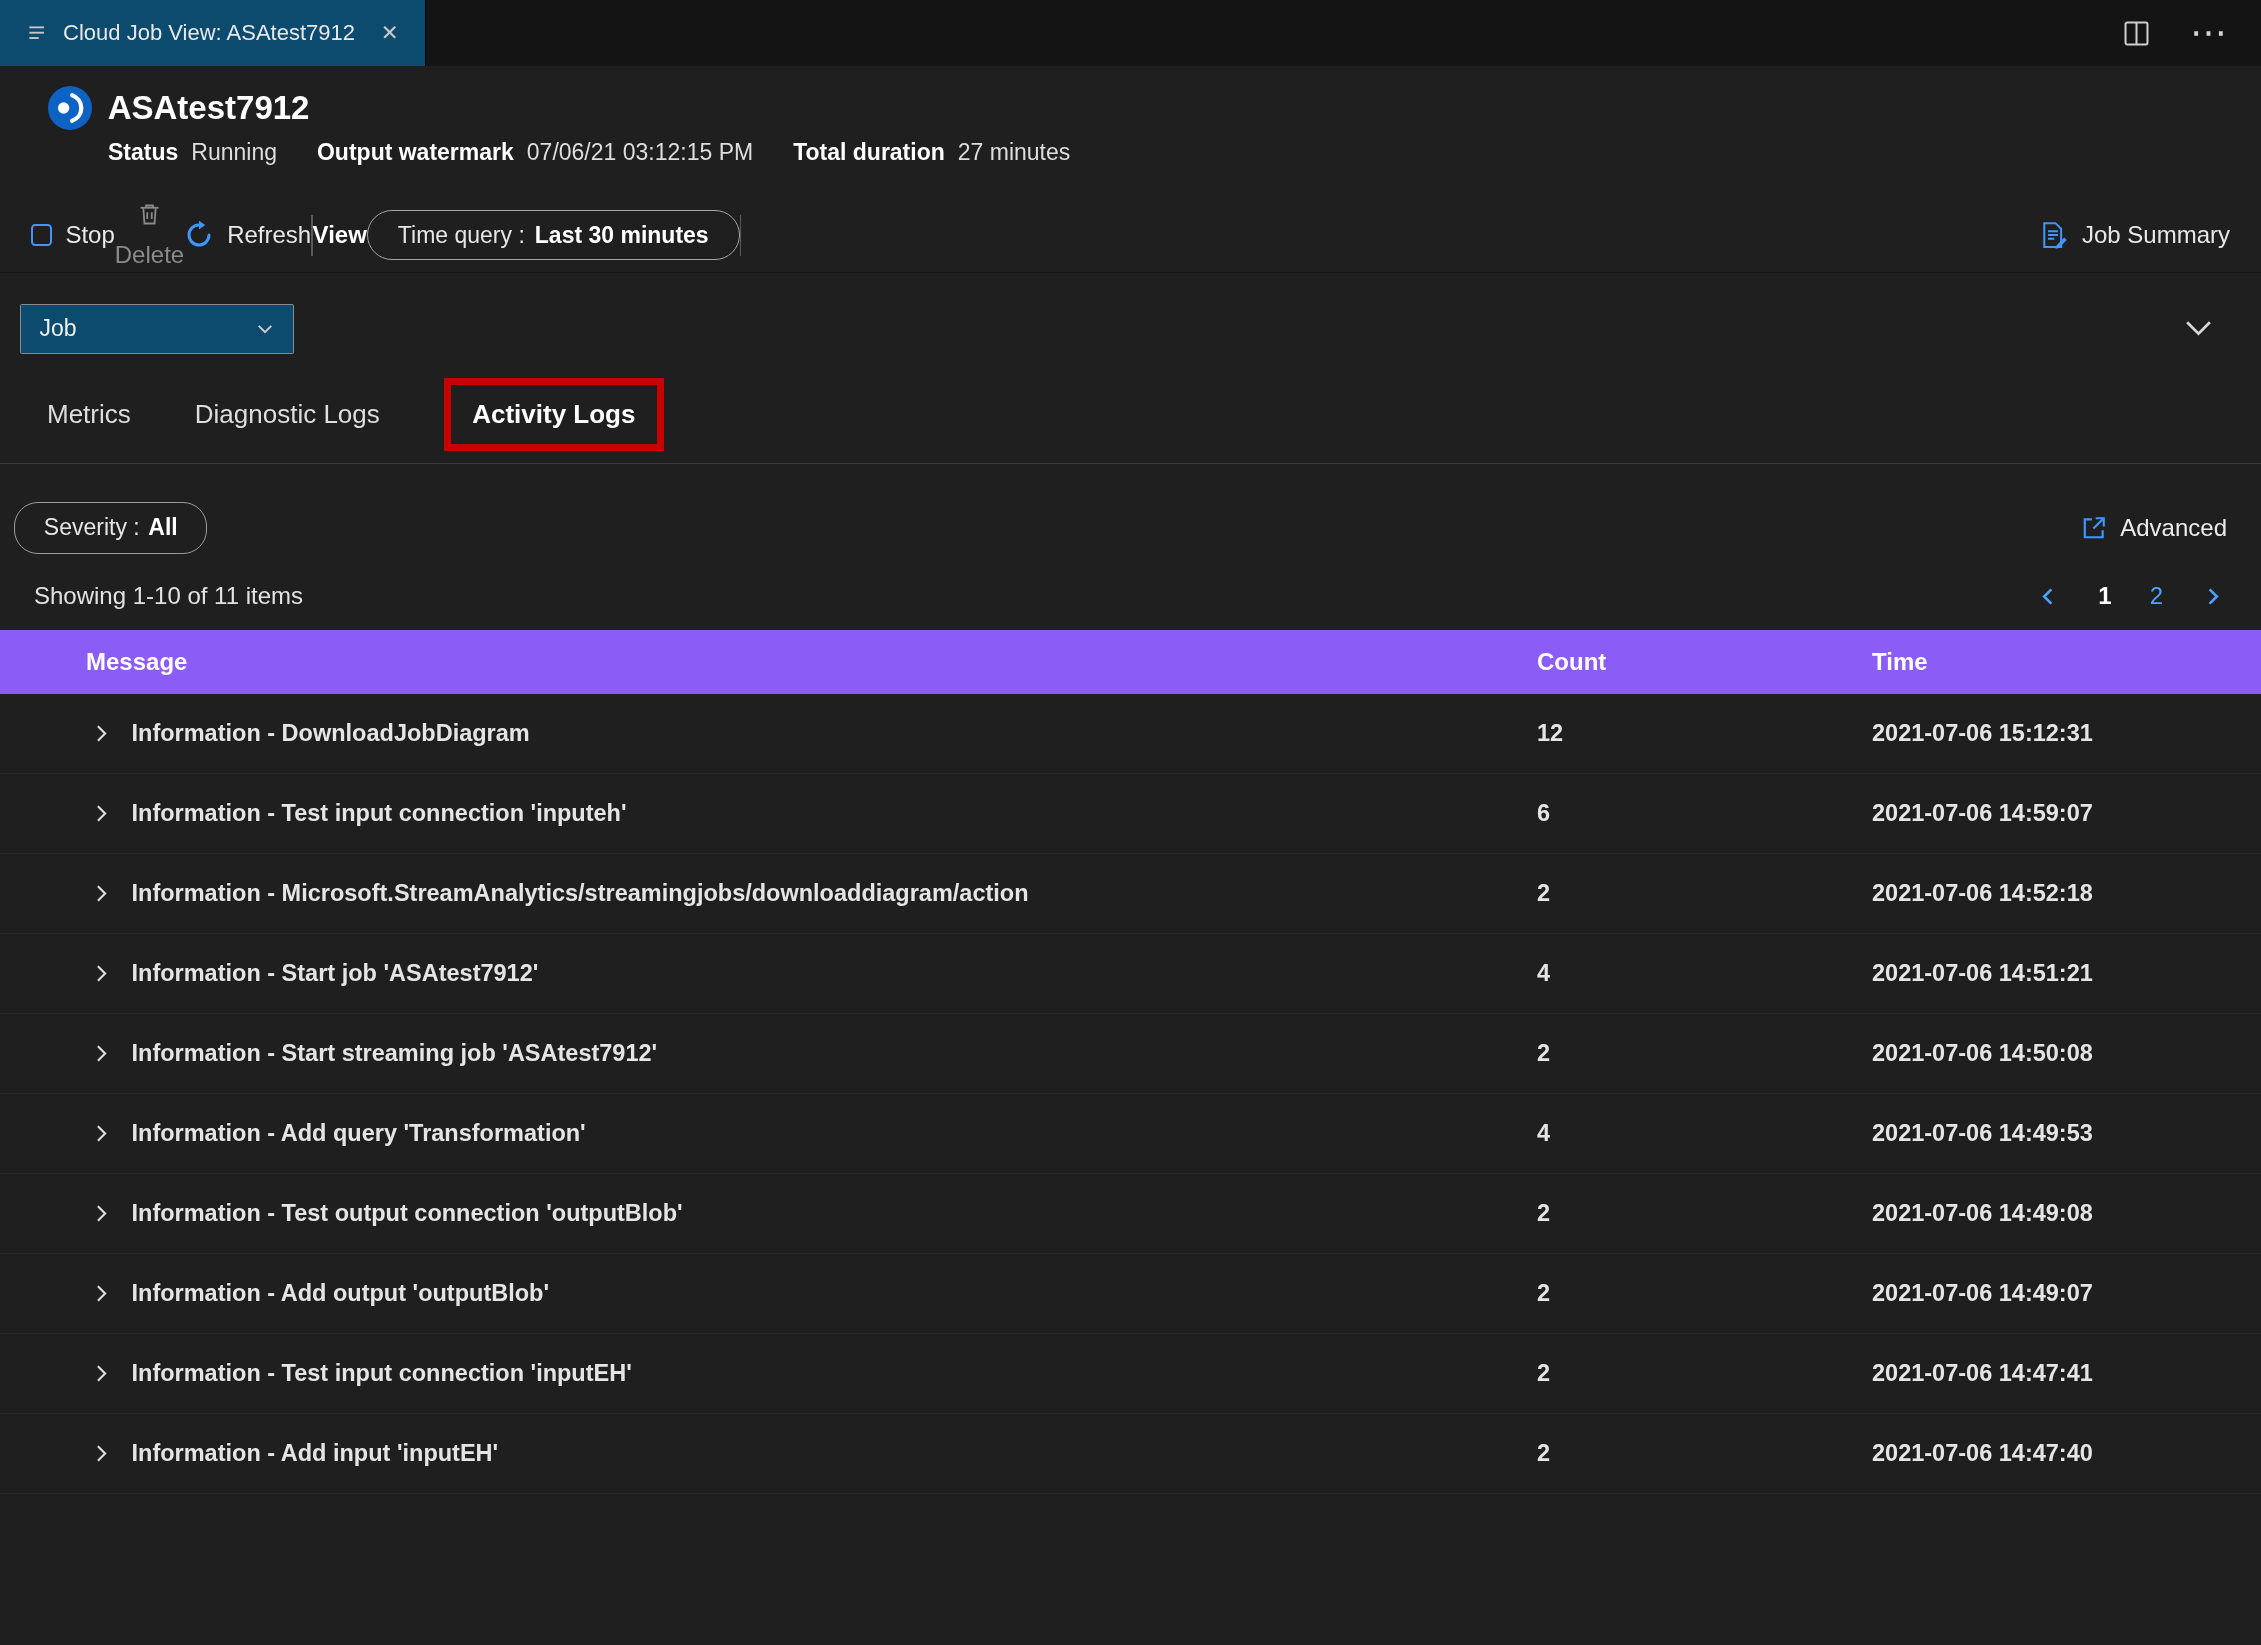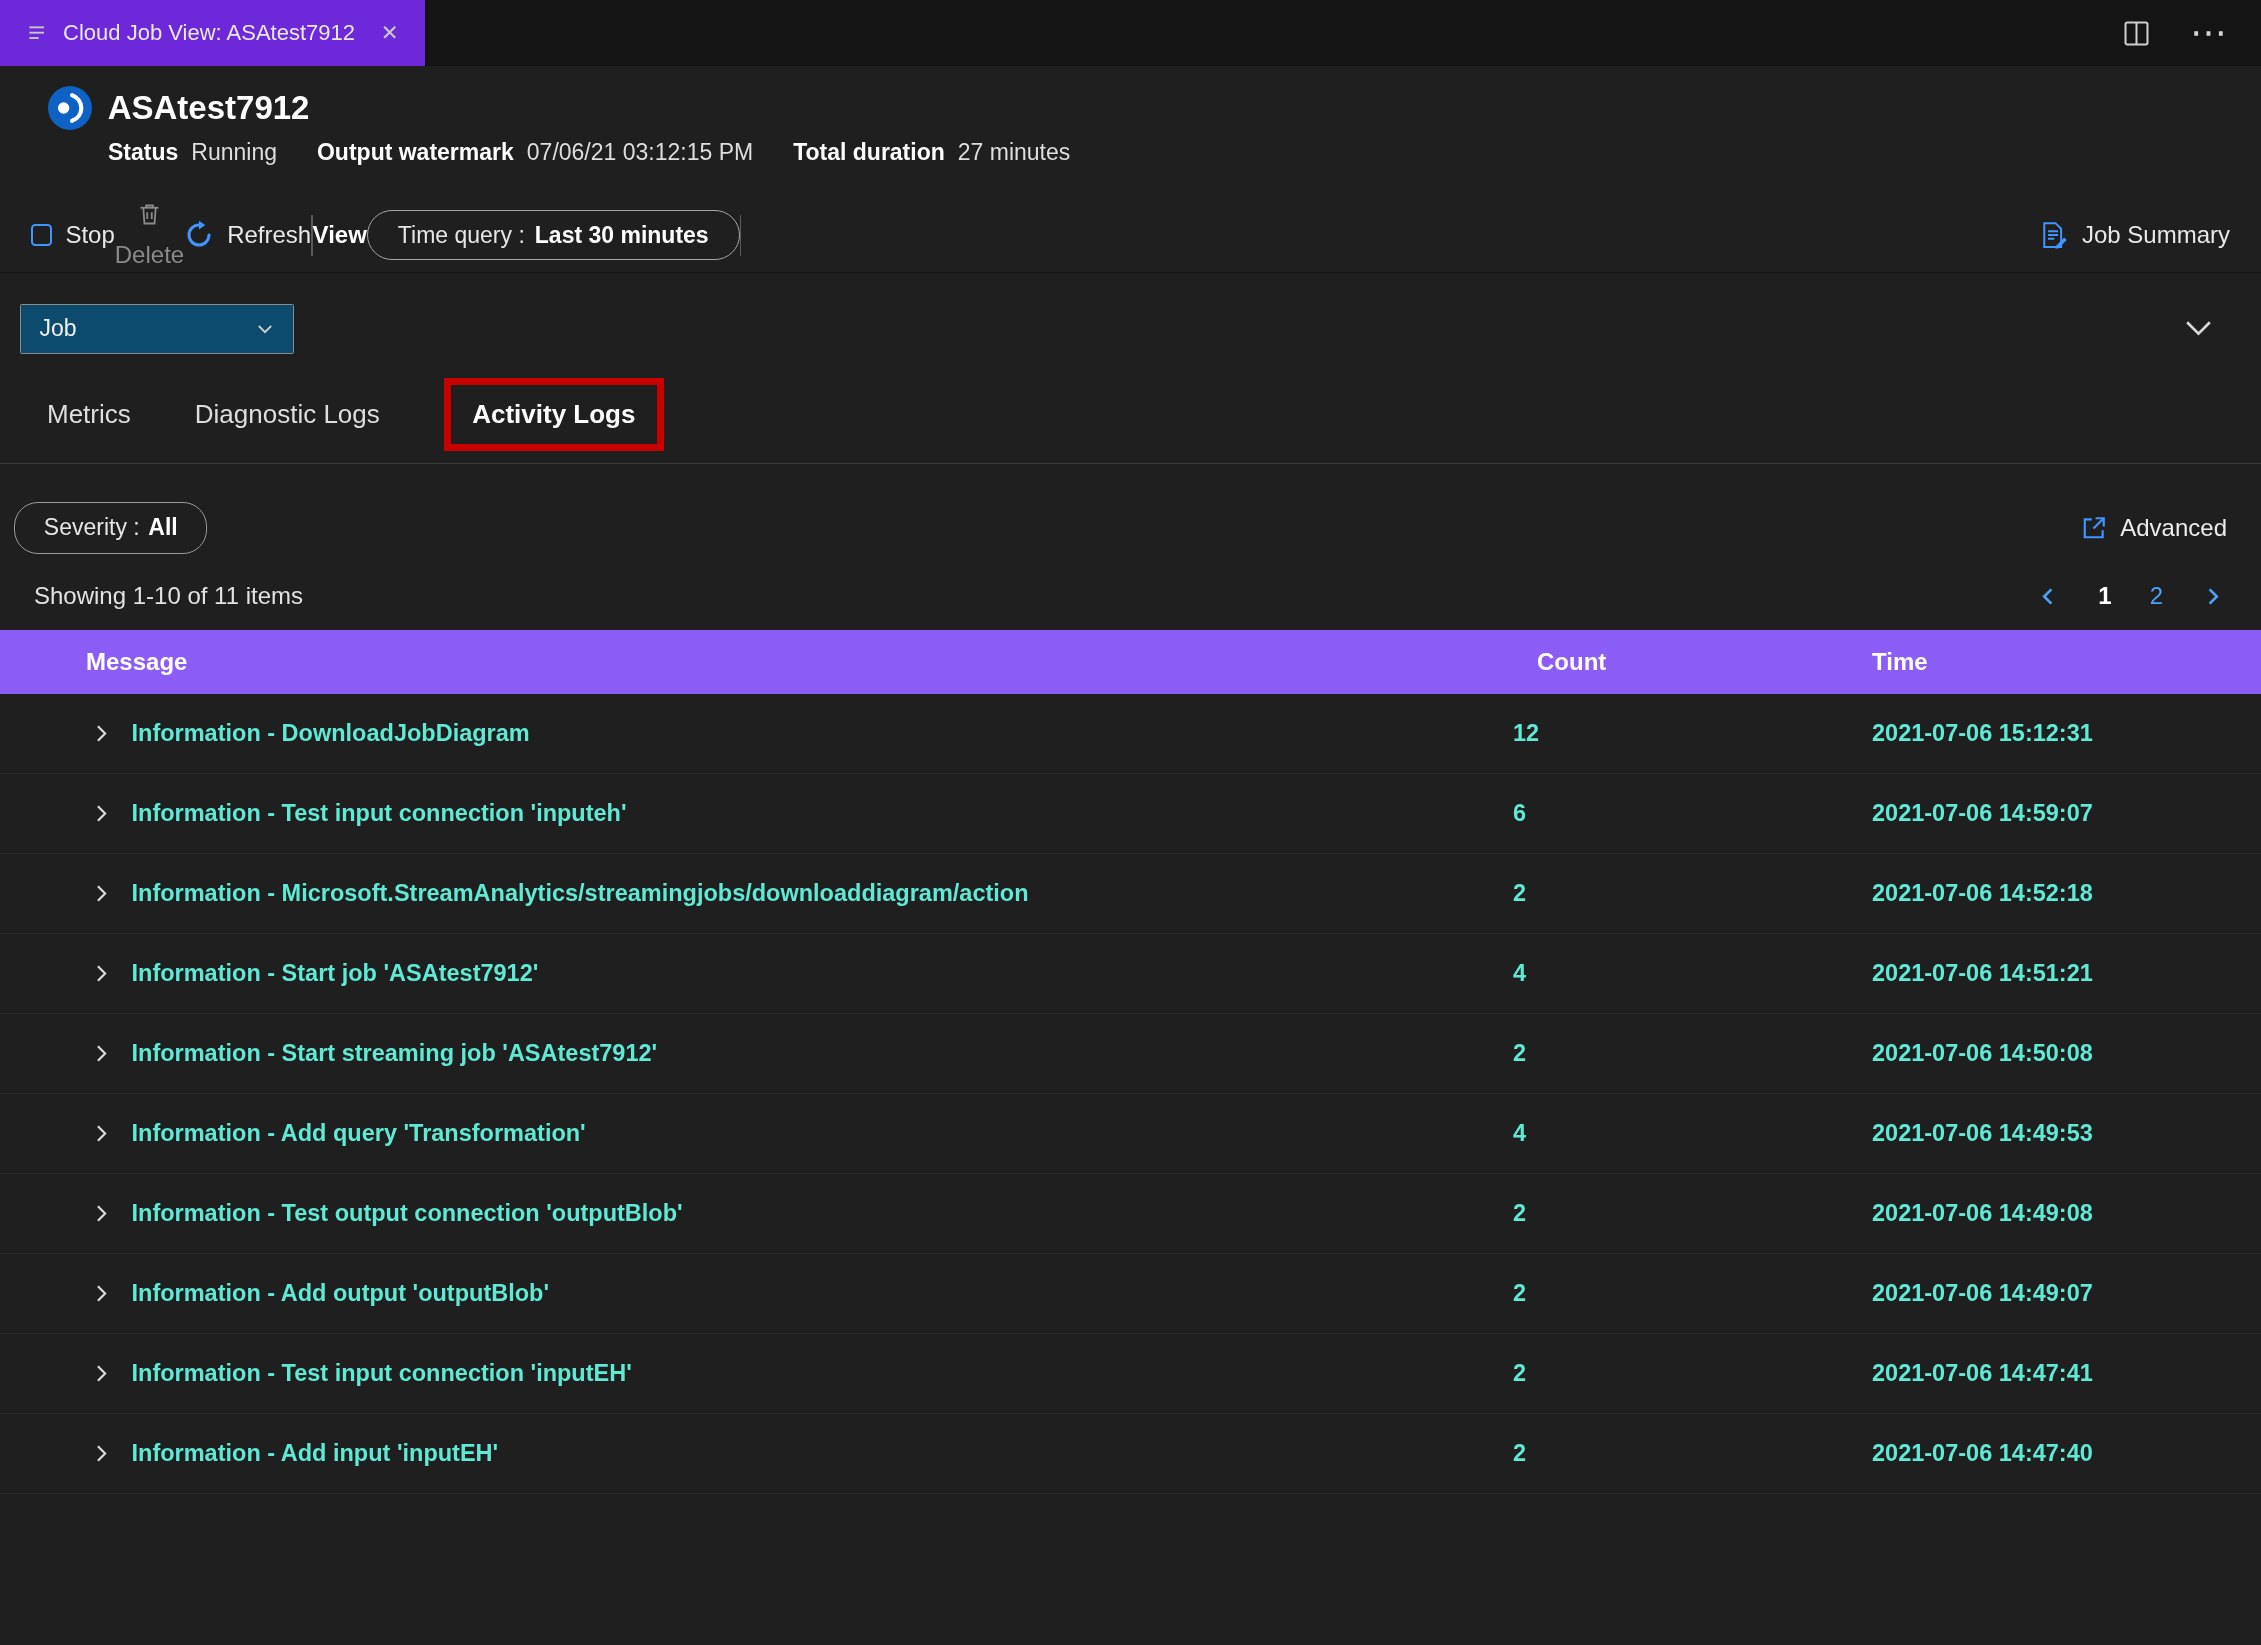--- a/index.html
+++ b/index.html
@@ -12,21 +12,21 @@
     overflow: hidden;
   }
 
   
   .titlebar {
     height: 66px; background: #141414;
     display: flex; justify-content: space-between; align-items: stretch;
   }
   .editor-tab {
     display: flex; align-items: center; gap: 15.7px;
-    background: #6d28d9; padding: 0 26px;
+    background: #0c4a6e; padding: 0 26px;
     border-right: 0.7px solid #000; cursor: pointer;
   }
   .tab-title { font-size: 22px; color: #e8e8e8; white-space: nowrap; }
   .tab-close { font-size: 21.4px; color: #c8c8c8; margin-left: 10px; }
   .titlebar-actions { display: flex; align-items: center; gap: 40px; padding-right: 34px; }
   .more-glyph { font-size: 37px; color: #d4d4d4; line-height: 0; }
 
   
   .header { padding: 20px 0 0 48px; }
   .title-row { display: flex; align-items: center; gap: 15.7px; }
@@ -100,23 +100,22 @@
   .grid { display: grid; grid-template-columns: 1fr 335px 389px; align-items: center; }
   .table-header {
     margin-top: 20px; height: 64px;
     background: #8b5cf6;
     font-weight: bold; font-size: 24px; color: #ffffff;
   }
   .th-message { padding-left: 86px; }
   .log-row {
     height: 80px;
     border-bottom: 1.4px solid #292929;
-    font-size: 23.5px; font-weight: bold; color: #5eead4;
+    font-size: 23.5px; font-weight: bold; color: #e5e5e5;
     cursor: pointer;
-    gap: 24px;
   }
   .row-message { display: flex; align-items: center; gap: 18.5px; padding-left: 90px; white-space: nowrap; }
   .icon { display: inline-flex; align-items: center; justify-content: center; line-height: 0; }
 </style>
 </head>
 <body>
 
 <div class="titlebar">
   <div class="editor-tab">
     <span class="icon">

